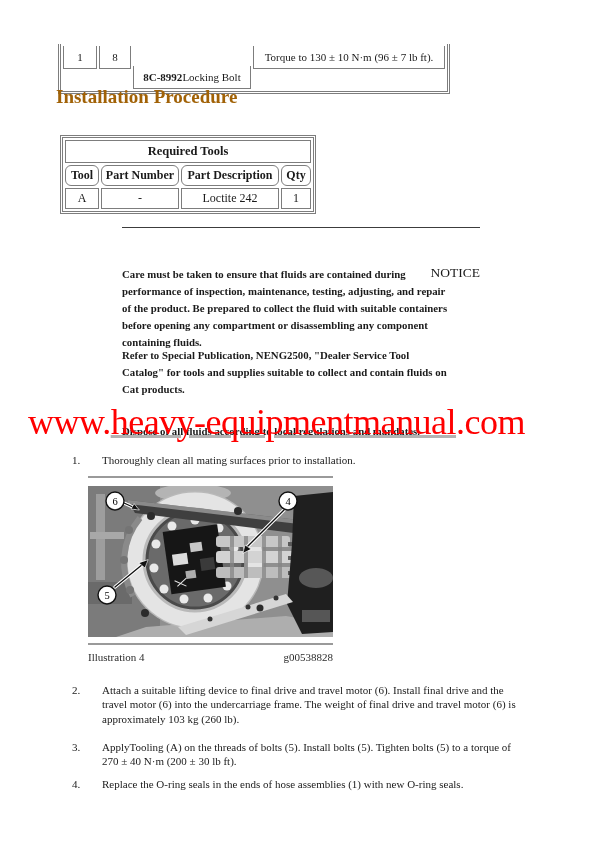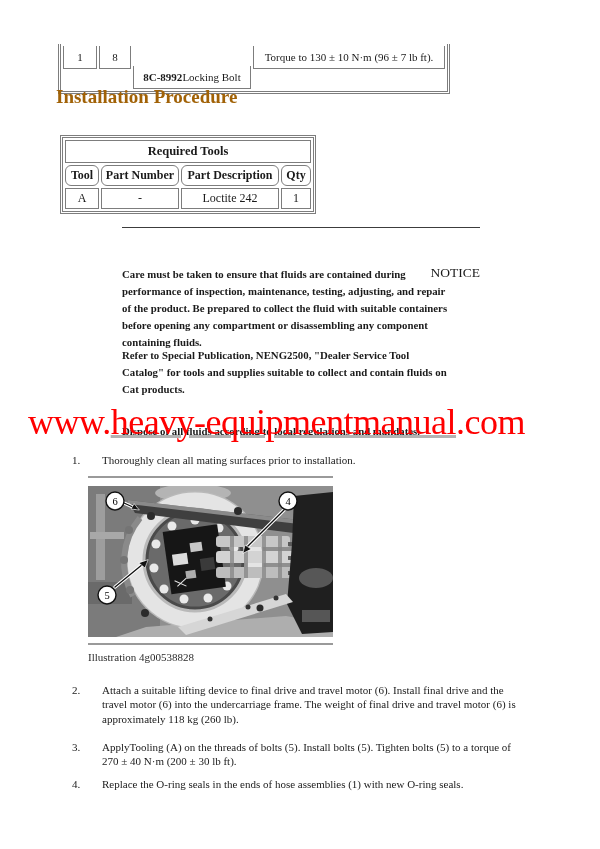--- a/index.html
+++ b/index.html
@@ -40,21 +40,21 @@
 
   .step{position:absolute;left:72px;width:470px;font-size:11px;line-height:14.4px;}
   .step .num{position:absolute;left:0;top:0;}
   .step .txt{margin-left:30px;white-space:pre-line;width:448px;}
   .s1{top:453px;} .s2{top:683px;} .s3{top:740px;} .s4{top:777px;}
 
   .ill-rule{position:absolute;left:88px;width:245px;border-top:2px solid #9a9a9a;}
   .r-top{top:476px;} .r-bot{top:643px;}
   .photo{position:absolute;left:88px;top:486px;width:245px;height:151px;}
   .ill-caption{position:absolute;left:88px;top:651px;width:245px;display:flex;
-               justify-content:flex-start;font-size:11px;color:#2b2b2b;}
+               justify-content:space-between;font-size:11px;color:#2b2b2b;}
 </style>
 </head>
 <body>
 
 <div id="page">
 
   <div class="toprow">
     <div class="cell c1">1</div>
     <div class="cell c2">8</div>
     <div class="cell c3">
@@ -205,21 +205,21 @@
   <div class="ill-rule r-bot"></div>
   <div class="ill-caption">
     <span>Illustration 4</span>
     <span>g00538828</span>
   </div>
 
   <div class="step s2">
     <span class="num">2.</span>
     <div class="txt">Attach a suitable lifting device to final drive and travel motor (6). Install final drive and the
 travel motor (6) into the undercarriage frame. The weight of final drive and travel motor (6) is
-approximately 118 kg (260 lb).</div>
+approximately 103 kg (260 lb).</div>
   </div>
   <div class="step s3">
     <span class="num">3.</span>
     <div class="txt">ApplyTooling (A) on the threads of bolts (5). Install bolts (5). Tighten bolts (5) to a torque of
 270 ± 40 N·m (200 ± 30 lb ft).</div>
   </div>
   <div class="step s4">
     <span class="num">4.</span>
     <div class="txt">Replace the O-ring seals in the ends of hose assemblies (1) with new O-ring seals.</div>
   </div>

